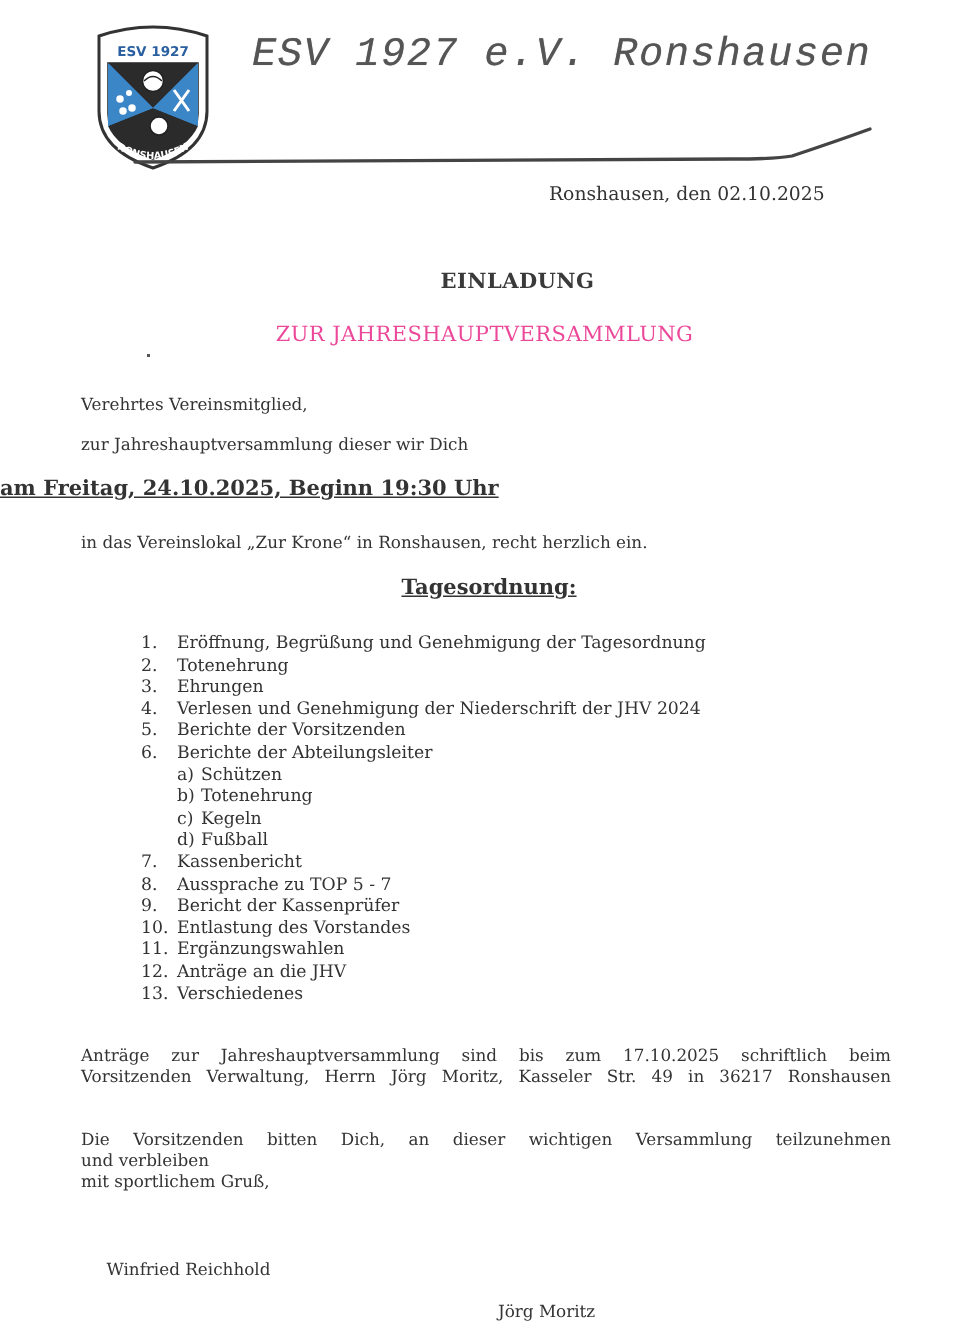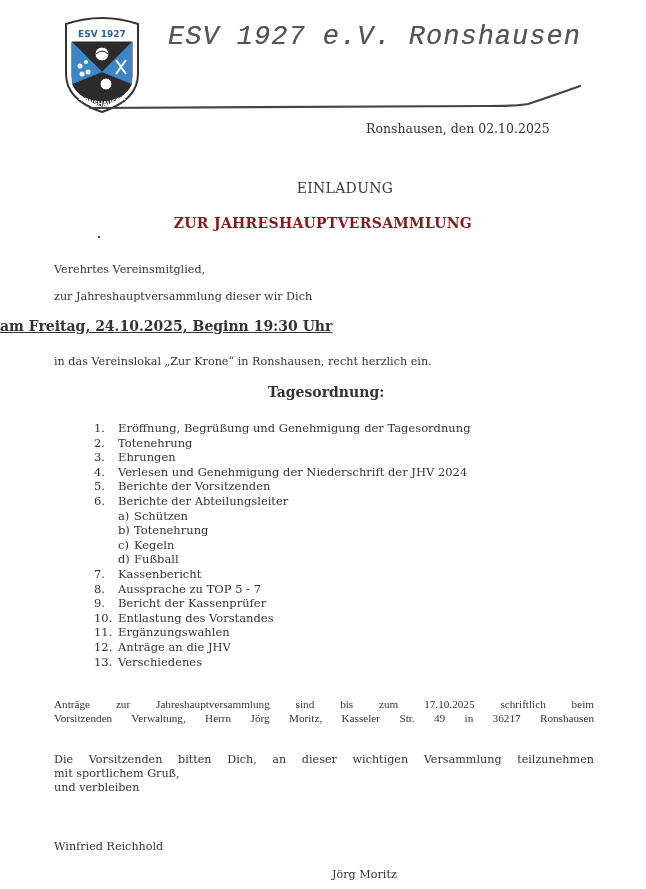--- a/index.html
+++ b/index.html
@@ -20,58 +20,58 @@
       left: 200px; top: 62px; width: 330px; text-align: center;
       font-family: "Liberation Sans", sans-serif; font-size: 15.5px; color: #333;
       line-height: 17px; letter-spacing: 0.2px;
     }
     .swoosh { left: 88px; top: 84px; width: 500px; height: 30px; }
 
     .date { left: 331px; top: 121px; font-size: 12.5px; color: #333; white-space: nowrap; margin-left: 35px; }
 
     .title1 {
       left: 0; width: 646px; top: 180px; text-align: center;
-      font-size: 14px; font-weight: normal; color: #3a3a3a; letter-spacing: 0.3px; padding-left: 44px;
+      font-size: 14px; font-weight: bold; color: #3a3a3a; letter-spacing: 0.3px; padding-left: 44px;
     }
     .title2 {
       left: 0; width: 646px; top: 215px; text-align: center;
-      font-size: 14px; font-weight: bold; color: #7f1d1d; letter-spacing: 0.3px;
+      font-size: 14px; font-weight: normal; color: #ec4899; letter-spacing: 0.3px;
     }
     .dot { left: 98px; top: 236px; width: 2px; height: 2px; background: #555; }
 
     .text { font-size: 11.2px; color: #333; white-space: nowrap; }
     .salutation { left: 54px; top: 263px; }
     .intro { left: 54px; top: 290px; }
 
     .event-date {
       left: 0; width: 646px; top: 318px; 
       font-size: 14px; font-weight: bold; text-decoration: underline; color: #333;
     }
     .venue { left: 54px; top: 355px; }
     .venue b { font-weight: normal; }
 
     .agenda-head {
       left: 0; width: 646px; top: 384px; text-align: center;
-      font-size: 14px; font-weight: bold; color: #333;
+      font-size: 14px; font-weight: bold; text-decoration: underline; color: #333;
       padding-left: 6px;
     }
 
     .agenda { left: 94px; top: 421px; font-size: 11.5px; line-height: 14.6px; color: #333; }
     .agenda .row { display: flex; white-space: nowrap; }
     .agenda .num { width: 24px; }
     .agenda .sub { padding-left: 24px; }
     .agenda .sub .num { width: 16px; }
 
     .para { left: 54px; width: 540px; font-size: 11.2px; line-height: 14px; color: #333; text-align: justify; }
-    .para1 { top: 697px; font-family: Liberation Serif, serif; }
+    .para1 { top: 697px; }
     .para2 { top: 753px; }
     .justify-line { display: block; text-align: justify; text-align-last: justify; }
     .plain-line { display: block; }
 
-    .sig1 { left: 54px; top: 840px; }
+    .sig1 { left: 71px; top: 840px; }
     .sig2 { left: 332px; top: 868px; }
   </style>
 </head>
 <body>
 
 <svg class="abs logo" viewBox="0 0 84 100">
   <path d="M6 10 Q42 -2 78 10 L78 60 Q78 86 42 98 Q6 86 6 60 Z" fill="#fff" stroke="#333" stroke-width="2"></path>
   <path d="M12 28 L72 28 L72 62 Q72 82 42 92 Q12 82 12 62 Z" fill="#3b86c6" stroke="#222" stroke-width="1"></path>
   <path d="M12 28 L72 28 L42 58 Z" fill="#2b2b2b"></path>
   <path d="M42 58 L72 70 Q66 84 42 92 Q18 84 12 70 Z" fill="#2b2b2b"></path>
@@ -185,18 +185,18 @@
     </div>
 </div>
 
 <div class="abs para para1">
   <span class="justify-line">Anträge zur Jahreshauptversammlung sind bis zum 17.10.2025 schriftlich beim</span>
   <span class="justify-line">Vorsitzenden Verwaltung, Herrn Jörg Moritz, Kasseler Str. 49 in 36217 Ronshausen</span>
 </div>
 
 <div class="abs para para2">
   <span class="justify-line">Die Vorsitzenden bitten Dich, an dieser wichtigen Versammlung teilzunehmen</span>
+  <span class="plain-line">und verbleiben</span>
   <span class="plain-line">mit sportlichem Gruß,</span>
-  <span class="plain-line">und verbleiben</span>
 </div>
 
 <div class="abs text sig1">Winfried Reichhold</div>
 <div class="abs text sig2">Jörg Moritz</div>
 
 </body></html>

